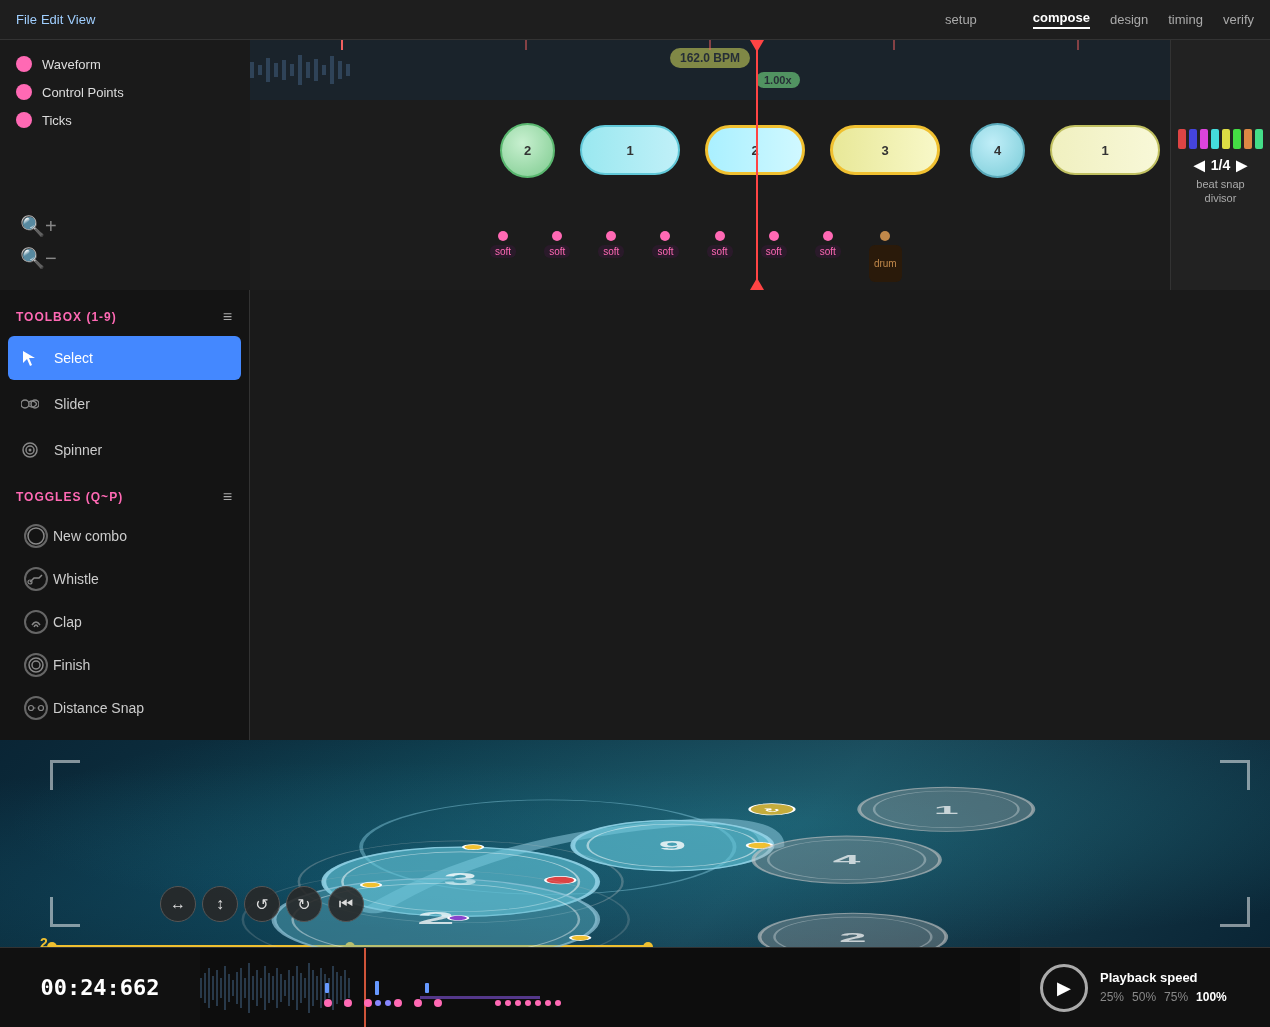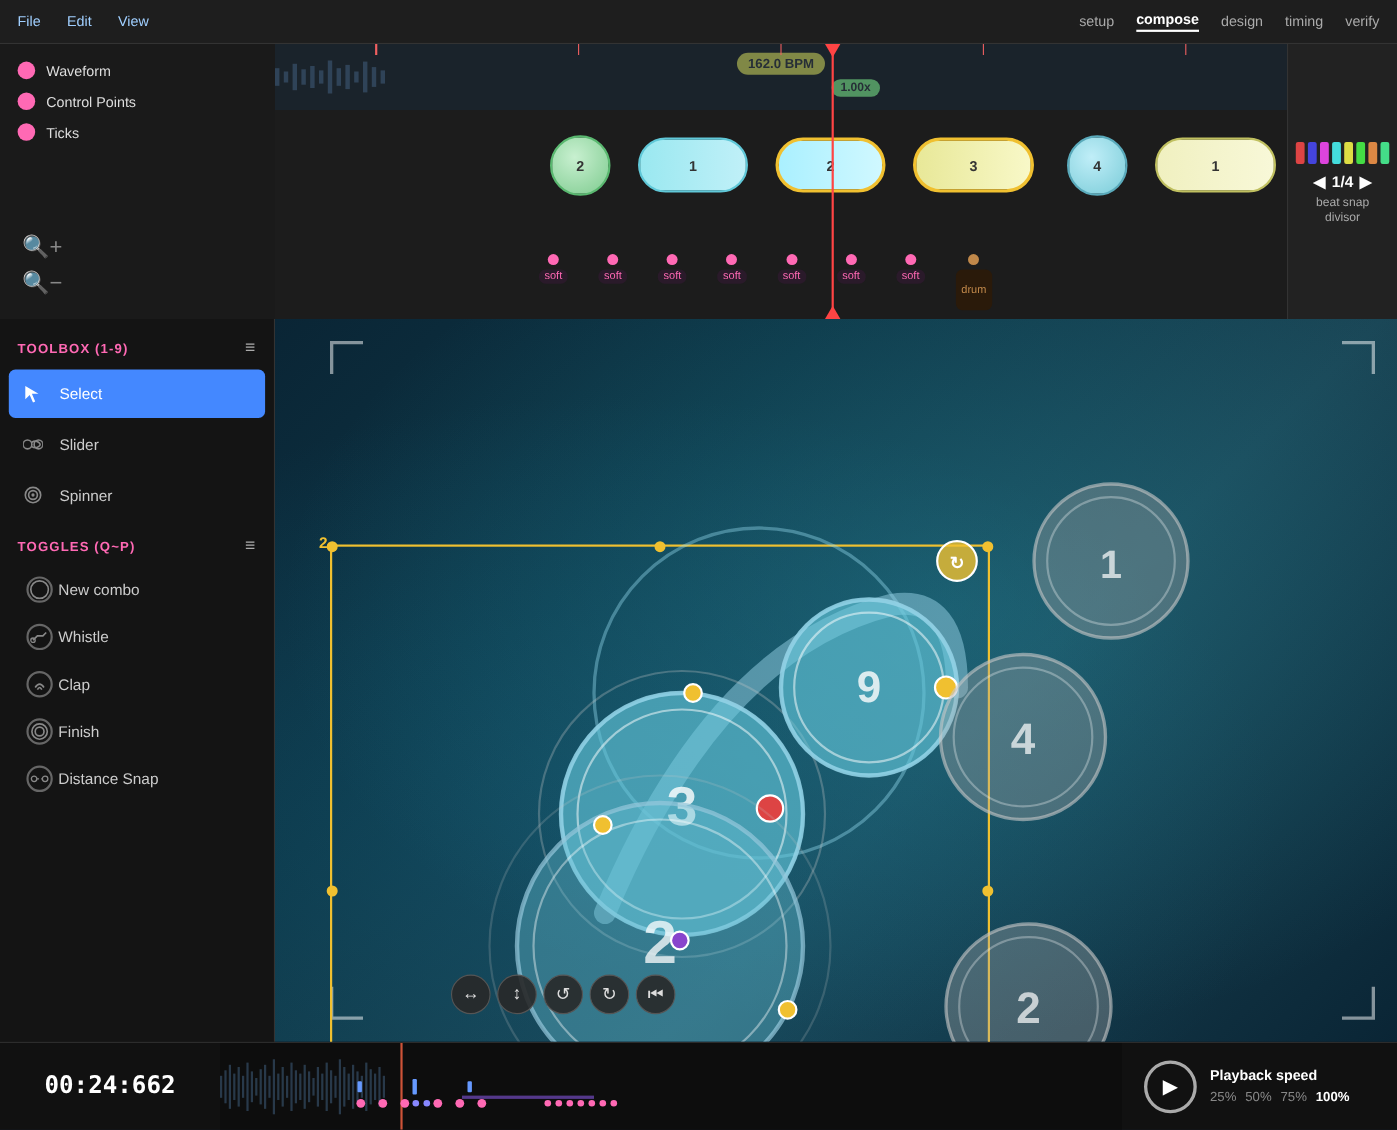--- a/index.html
+++ b/index.html
@@ -8,25 +8,25 @@
     
     #menu-bar {
       height: 40px;
       background: #1e1e1e;
       display: flex;
       align-items: center;
       padding: 0 16px;
       border-bottom: 1px solid #333;
       justify-content: space-between;
     }
-    .menu-left { display: flex; gap: 24px; }
+    .menu-left { display: flex; gap: 4px; }
     .menu-item { color: #a0cfff; font-size: 13px; cursor: pointer; }
     .menu-right { display: flex; gap: 20px; align-items: center; }
     .nav-item { font-size: 13px; color: #aaa; cursor: pointer; }
-    .nav-item.active { color: #fff; font-weight: bold; border-bottom: 2px solid #fff; padding-bottom: 2px; }
+    .nav-item.active { color: #fff; font-weight: bold; border-bottom: 2px solid #fff; padding-bottom: 2px; margin-left: 36px; }
 
     
     #timeline-area {
       height: 250px;
       display: flex;
       background: #111;
     }
     #layer-panel {
       width: 250px;
       background: #1a1a1a;
@@ -179,20 +179,21 @@
       flex-wrap: wrap;
       justify-content: center;
       padding: 4px;
     }
     .beat-color { width: 8px; height: 20px; border-radius: 2px; }
 
     
     #main-area {
       display: flex;
       height: calc(1027px - 40px - 250px - 80px);
+      flex-direction: column;
     }
 
     
     #toolbox {
       width: 250px;
       background: rgba(20, 20, 20, 0.9);
       padding: 10px 0;
       border-right: 1px solid #333;
       flex-shrink: 0;
     }

